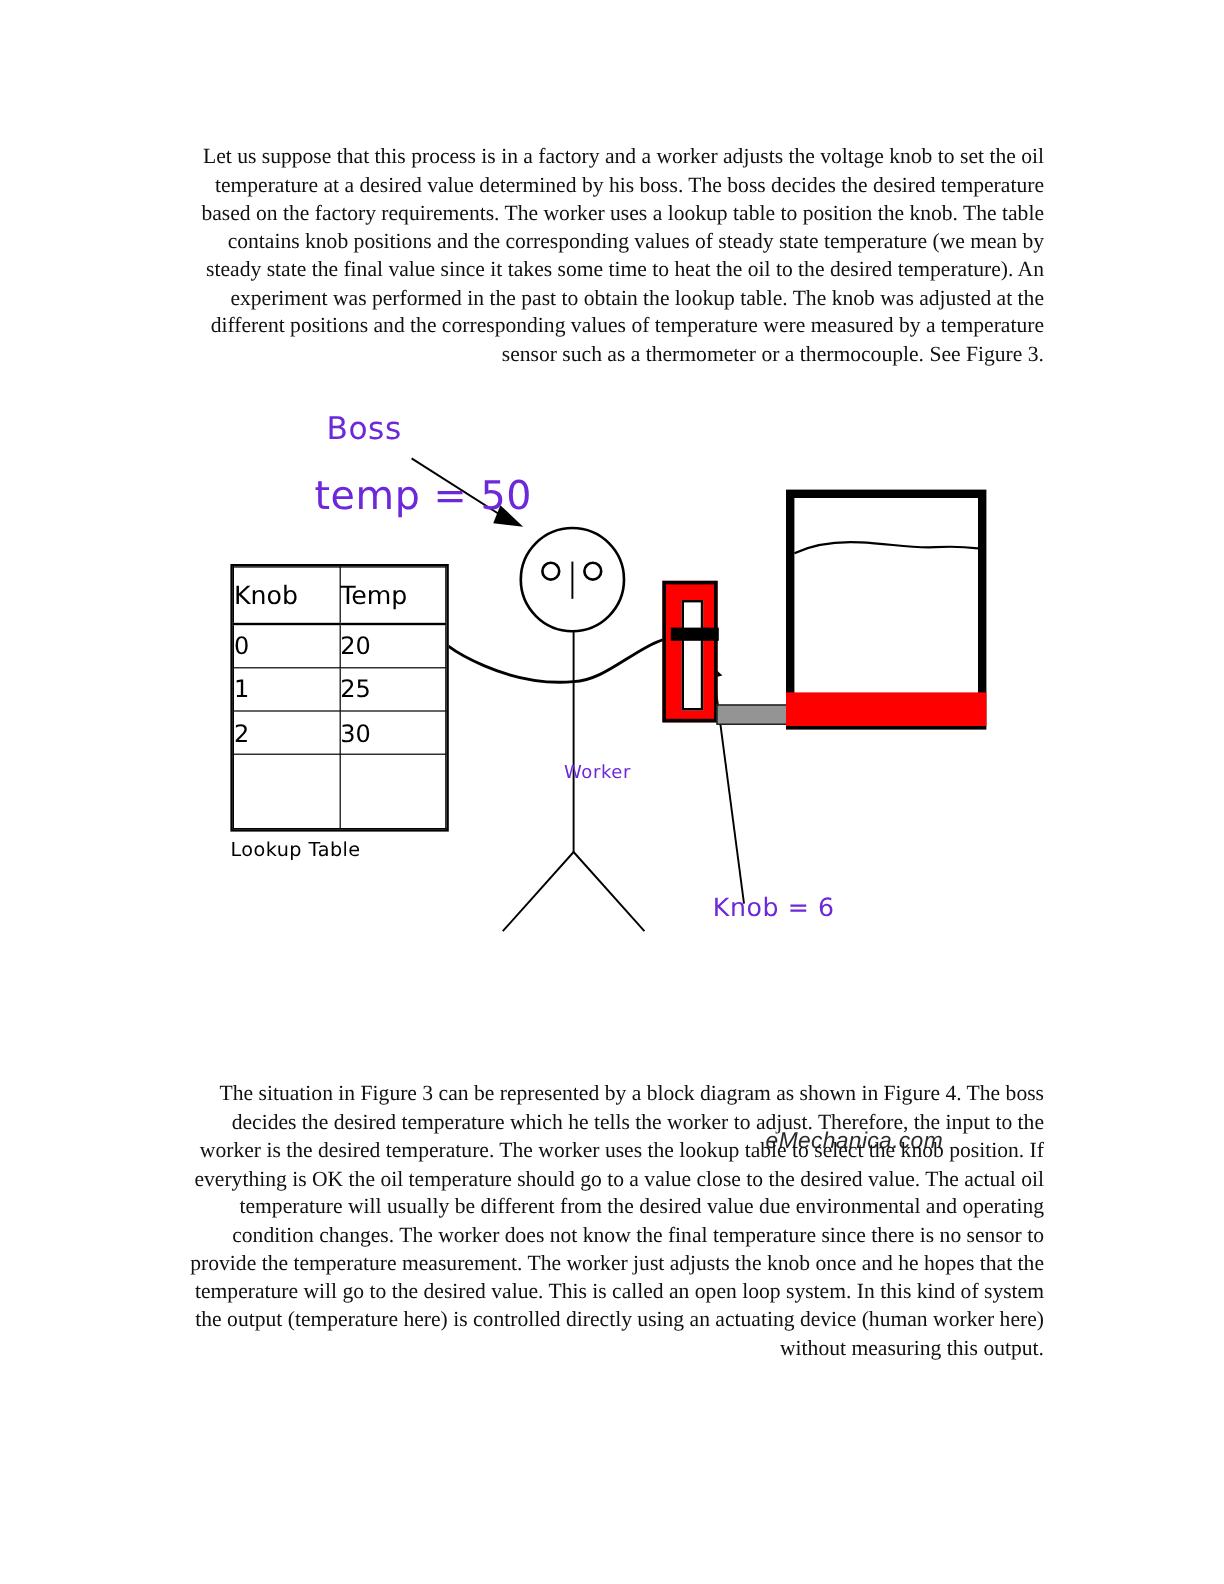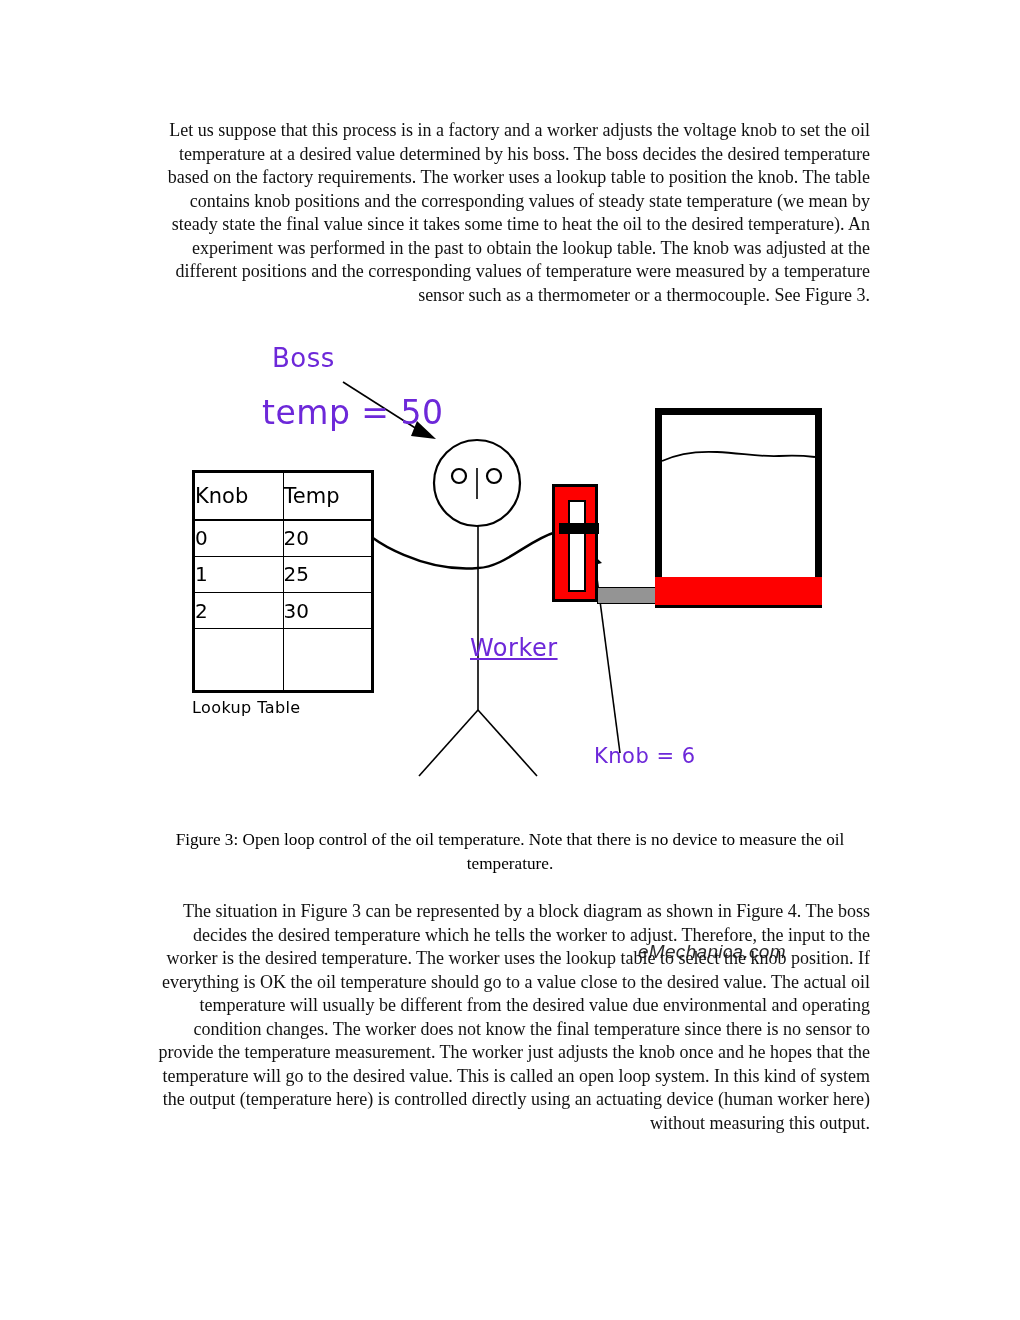--- a/index.html
+++ b/index.html
@@ -84,21 +84,21 @@
   
   .dlabel {
     position:absolute;
     font-family:"DejaVu Sans", sans-serif;
     font-size:24px;
     color:#6d28d9;
     white-space:nowrap;
   }
   #label-boss      { left:272px; top:8px;  font-size:26px; letter-spacing:0.5px; }
   #label-temp      { left:262px; top:58px; font-size:33px; letter-spacing:0.5px; }
-  #label-worker    { left:470px; top:299px; font-size:24px; letter-spacing:0.5px;text-decoration:underline; }
+  #label-worker    { left:470px; top:299px; font-size:15px; letter-spacing:0.5px; }
   #label-knob      { left:594px; top:409px; font-size:21px; letter-spacing:0.5px; }
 
   
   .knob-body {
     position:absolute;
     left:552px; top:149px;
     width:46px; height:118px;
     background:#FE0000;
     border:3px solid #000;
     box-sizing:border-box;
@@ -239,17 +239,16 @@
 
     <div class="tank"></div>
     <svg class="oil-surface" width="167" height="200" viewBox="0 0 167 200">
       <path d="M 7 53 C 22 46 42 43 62 44 C 86 45 104 49 124 48 C 140 47 152 48 160 49" fill="none" stroke="#000" stroke-width="1.8"></path>
     </svg>
     <div class="heater"></div>
 
     <div class="watermark">eMechanica.com</div>
   </div>
 
-  <div class="caption">Figure 3: Open loop control of the oil temperature. Note that there is no device to measure the oil temperature.</div>
 
   <div class="para" id="para-2">The situation in Figure 3 can be represented by a block diagram as shown in Figure 4. The boss decides the desired temperature which he tells the worker to adjust. Therefore, the input to the worker is the desired temperature. The worker uses the lookup table to select the knob position. If everything is OK the oil temperature should go to a value close to the desired value. The actual oil temperature will usually be different from the desired value due environmental and operating condition changes. The worker does not know the final temperature since there is no sensor to provide the temperature measurement. The worker just adjusts the knob once and he hopes that the temperature will go to the desired value. This is called an open loop system. In this kind of system the output (temperature here) is controlled directly using an actuating device (human worker here) without measuring this output.</div>
 
 </div>
 
 </body></html>

